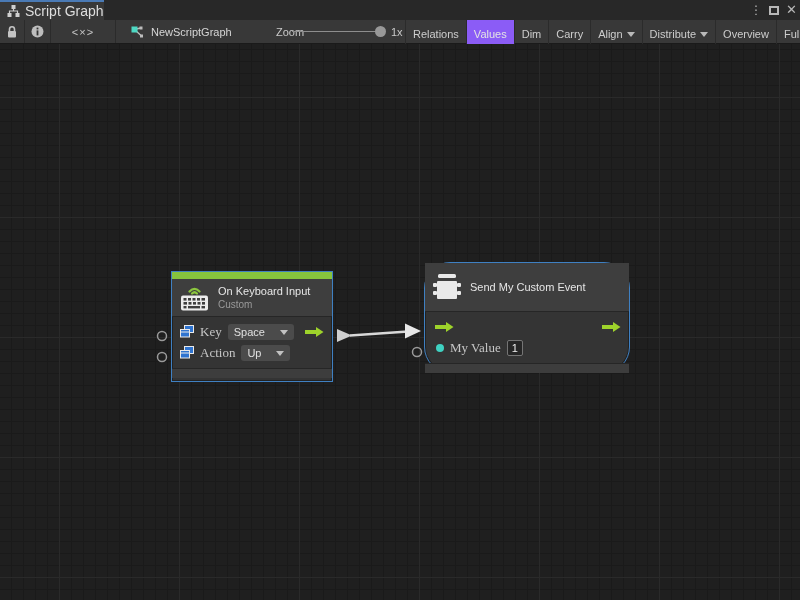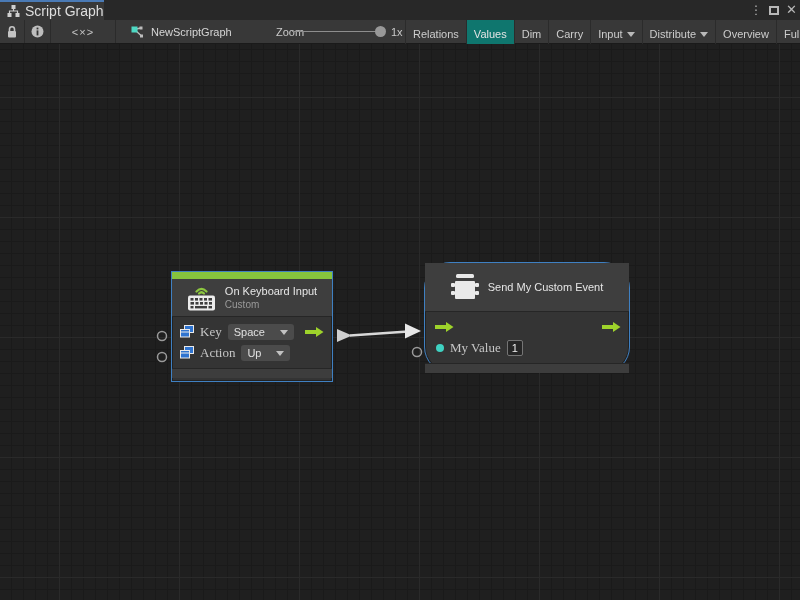--- a/index.html
+++ b/index.html
@@ -30,41 +30,41 @@
   .info-btn{left:25px;width:25px;}
   .code-btn{left:51px;width:64px;color:#c8c8c8;letter-spacing:1px;}
   .crumb{position:absolute;left:131px;top:0;height:23px;display:flex;align-items:center;gap:7px;color:#d6d6d6;justify-content:space-between;}
   .zoom-label{position:absolute;left:276px;top:0;height:23px;display:flex;align-items:center;color:#c9c9c9;}
   .zoom-track{position:absolute;left:292px;top:11px;width:92px;height:1px;background:#8e8e8e;}
   .zoom-handle{position:absolute;left:375px;top:6px;width:11px;height:11px;border-radius:50%;background:#989898;}
   .zoom-value{position:absolute;left:391px;top:0;height:23px;display:flex;align-items:center;color:#c9c9c9;}
   .tb-right{position:absolute;left:405px;top:0;height:23px;display:flex;}
   .tb-right .btn{height:23px;padding:14px 7px;display:flex;align-items:center;gap:4px;
                  border-left:1px solid #2b2b2b;color:#cdcdcd;white-space:nowrap;cursor:default;}
-  .tb-right .btn.active{background:#0f766e;color:#e4e4e4;}
+  .tb-right .btn.active{background:#8b5cf6;color:#e4e4e4;}
   .dd-arrow{width:0;height:0;border-left:4px solid transparent;border-right:4px solid transparent;
             border-top:5px solid #b9b9b9;margin-top:1px;}
 
   
   .canvas{position:absolute;left:0;top:44px;width:800px;height:556px;background-color:var(--canvas-bg);
     background-image:
       linear-gradient(#2a2a2a 1px, transparent 1px),
       linear-gradient(90deg,#2a2a2a 1px, transparent 1px),
       linear-gradient(#1a1a1a 1px, transparent 1px),
       linear-gradient(90deg,#1a1a1a 1px, transparent 1px);
     background-size:120px 120px,120px 120px,12px 12px,12px 12px;
     background-position:0 53px,59px 0,0 5px,11px 0;}
   .wire-layer{position:absolute;left:0;top:0;width:800px;height:556px;}
 
   
   .node{position:absolute;border:1px solid var(--selection-blue);background:var(--node-body-bg);
         box-shadow:inset 0 0 0 1px #222;}
   .node-green-bar{height:7px;background:var(--event-green);}
   .node-header{background:var(--node-header-bg);display:flex;align-items:center;gap:9px;
-               padding:0 8px;border-bottom:1px solid #262626;justify-content:center;}
+               padding:0 8px;border-bottom:1px solid #262626;}
   .node-title{font-size:11px;color:#e6e6e6;white-space:nowrap;}
   .node-subtitle{font-size:10px;color:#9a9a9a;margin-top:2px;}
   .node-body{padding:4px 0 5px 0;}
   .node-row{height:21px;display:flex;align-items:center;gap:6px;padding-left:8px;position:relative;}
   .drop{height:16px;background:#4b4b4b;border-radius:3px;display:flex;align-items:center;gap:15px;
         padding:0 6px;font-size:11px;color:#e0e0e0;cursor:default;}
   .drop .dd-arrow{border-top-color:#c2c2c2;}
   .row-label{font-size:13px;color:#c6c6c6;font-family:Liberation Serif, serif;}
   .out-arrow{position:absolute;right:8px;top:5px;}
   .in-arrow{margin-left:2px;}
@@ -146,21 +146,21 @@
     <div class="btn active">
         <span>Values</span>
       </div>
     <div class="btn">
         <span>Dim</span>
       </div>
     <div class="btn">
         <span>Carry</span>
       </div>
     <div class="btn">
-        <span>Input</span>
+        <span>Align</span>
         <span class="dd-arrow"></span>
       </div>
     <div class="btn">
         <span>Distribute</span>
         <span class="dd-arrow"></span>
       </div>
     <div class="btn">
         <span>Overview</span>
       </div>
     <div class="btn">

